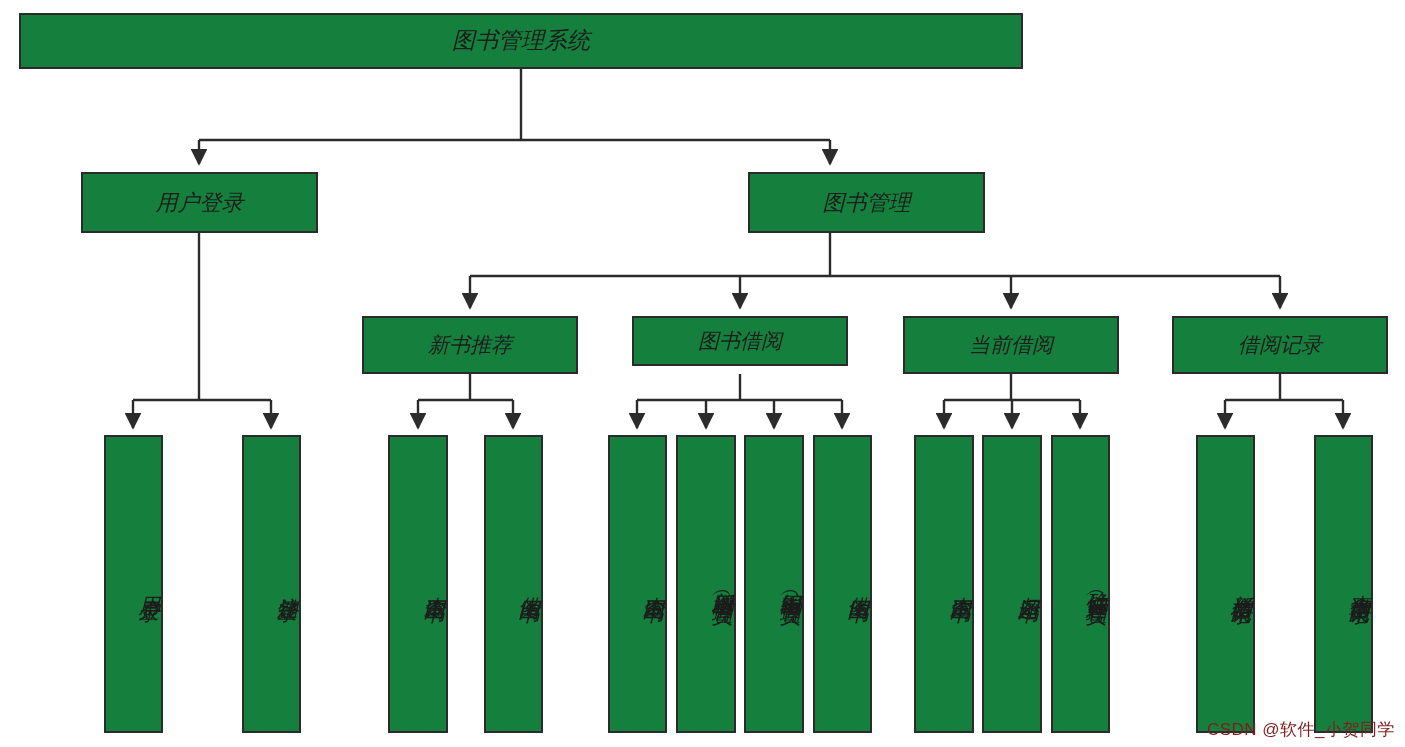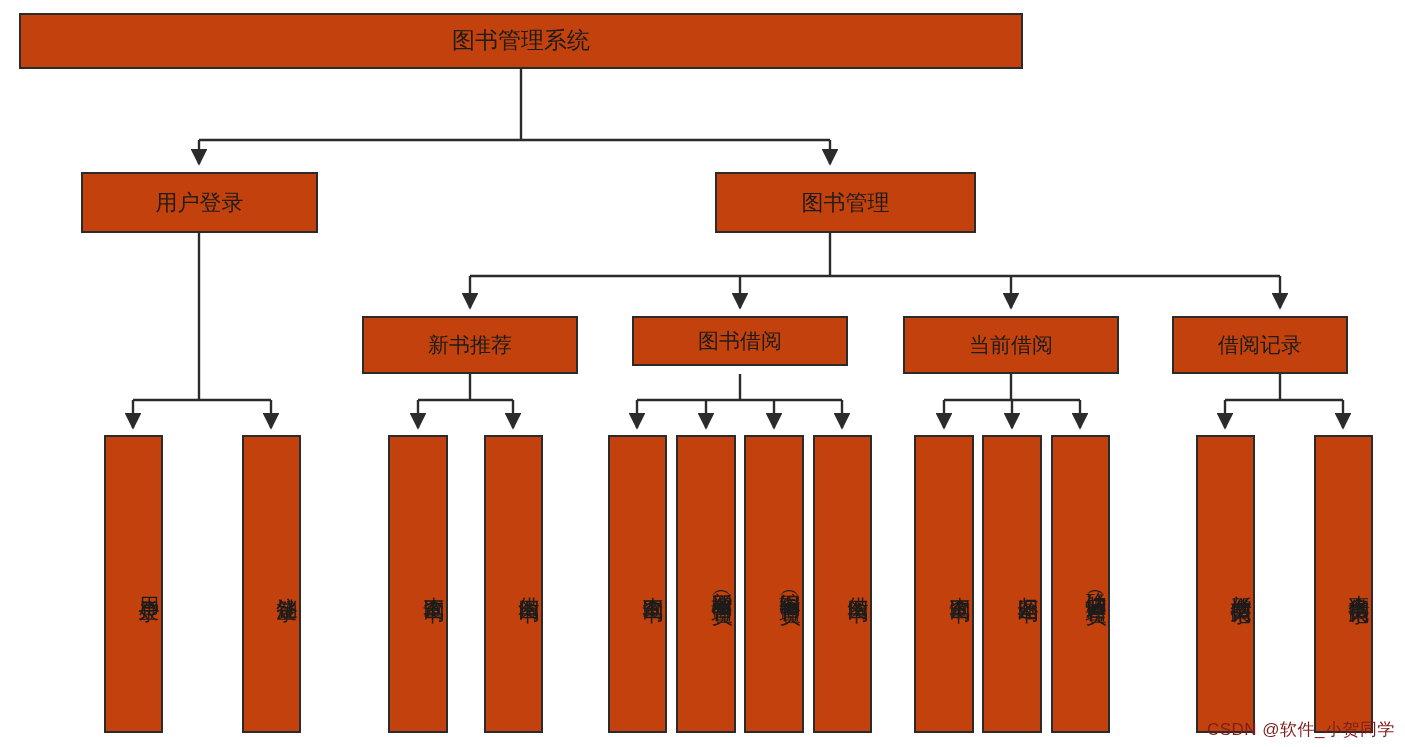--- a/index.html
+++ b/index.html
@@ -14,27 +14,28 @@
     position: relative;
     width: 1405px;
     height: 747px;
     background: #ffffff;
     overflow: hidden;
   }
   .node {
     position: absolute;
     box-sizing: border-box;
     border: 2px solid #2b2b2b;
-    background: #c2410c;
+    background: #15803d;
     display: flex;
     align-items: center;
     justify-content: center;
     color: #1c1c1c;
     text-align: center;
     line-height: 1.18;
+    font-style: italic;
   }
   .node.root  { font-size: 23px; }
   .node.lvl2  { font-size: 22px; }
   .node.lvl3  { font-size: 21px; }
   .node.leaf  {
     font-size: 21px;
     writing-mode: vertical-rl;
     text-orientation: upright;
     letter-spacing: 2px;
     padding: 8px 0;
@@ -114,29 +115,29 @@
       <path d="M 1225 400 L 1343 400"></path>
       <path d="M 1225 400 L 1225 428" marker-end="url(#arrow)"></path>
       <path d="M 1343 400 L 1343 428" marker-end="url(#arrow)"></path>
     </g>
   </svg>
 
   <div class="node root" style="left:19px; top:13px; width:1004px; height:56px;">图书管理系统</div>
 
   <div class="node lvl2" style="left:81px; top:172px; width:237px; height:61px;">用户登录</div>
 
-  <div class="node lvl2" style="left:715px; top:172px; width:261px; height:61px;">图书管理</div>
+  <div class="node lvl2" style="left:748px; top:172px; width:237px; height:61px;">图书管理</div>
 
   <div class="node lvl3" style="left:362px; top:316px; width:216px; height:58px;">新书推荐</div>
 
   <div class="node lvl3" style="left:632px; top:316px; width:216px; height:50px;">图书借阅</div>
 
   <div class="node lvl3" style="left:903px; top:316px; width:216px; height:58px;">当前借阅</div>
 
-  <div class="node lvl3" style="left:1172px; top:316px; width:176px; height:58px;">借阅记录</div>
+  <div class="node lvl3" style="left:1172px; top:316px; width:216px; height:58px;">借阅记录</div>
 
   <div class="node leaf" style="left:104px; top:435px; width:59px; height:298px;">用户登录</div>
 
   <div class="node leaf" style="left:242px; top:435px; width:59px; height:298px;">注销登录</div>
 
   <div class="node leaf" style="left:388px; top:435px; width:60px; height:298px;">查询图书</div>
 
   <div class="node leaf" style="left:484px; top:435px; width:59px; height:298px;">借阅图书</div>
 
   <div class="node leaf" style="left:608px; top:435px; width:59px; height:298px;">查询图书</div>

